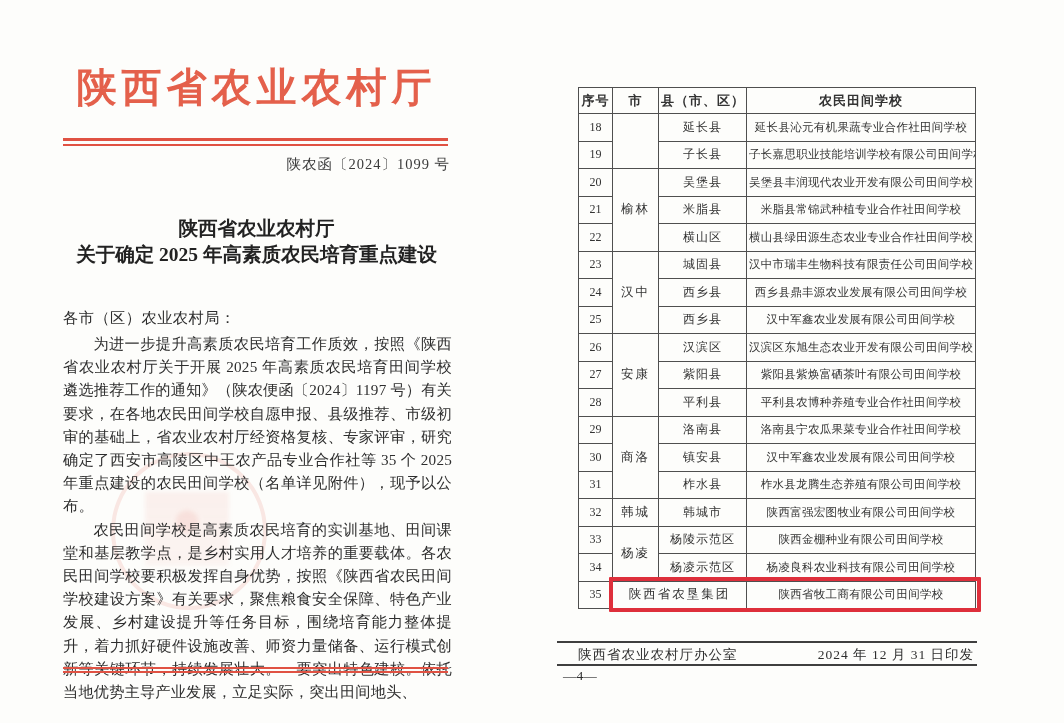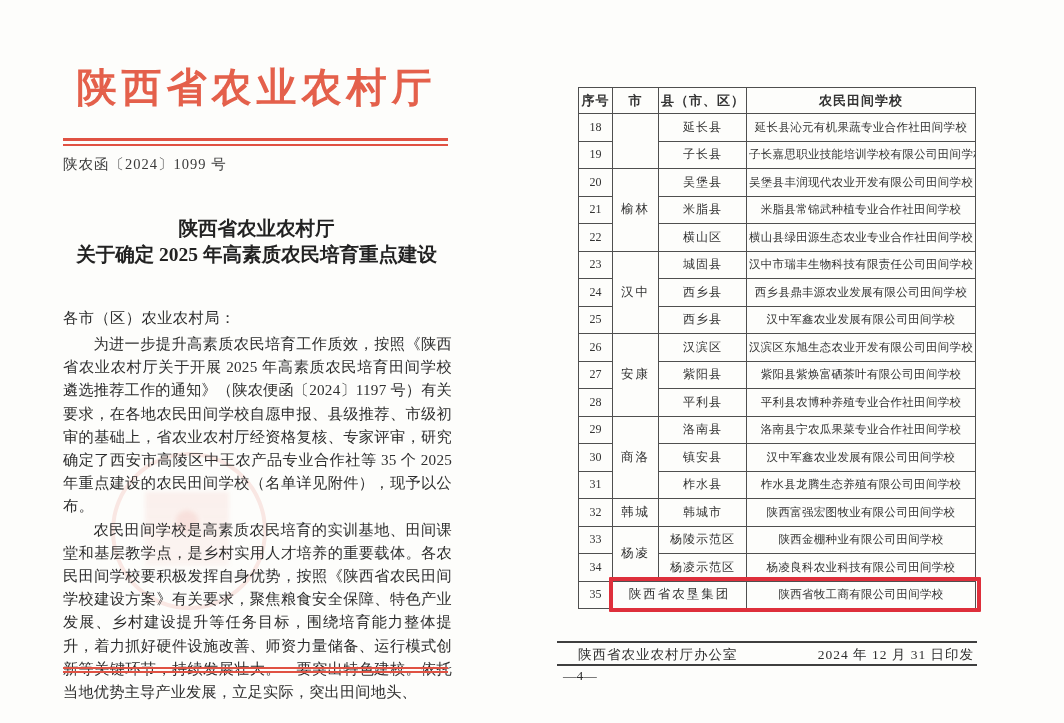--- a/index.html
+++ b/index.html
@@ -16,21 +16,21 @@
     position:absolute;left:0;top:60px;width:100%;
     text-align:center;font-size:40px;font-weight:bold;color:#e4604b;
     letter-spacing:5px;white-space:nowrap;
   }
   .red-rule-top{
     position:absolute;left:0;top:138px;width:385px;height:3px;
     border-top:3px solid #e05243;border-bottom:2px solid #e05243;
   }
   .doc-number{
     position:absolute;left:0;top:155px;width:387px;
-    font-size:14.5px;letter-spacing:1px;color:#3a3a3a;
+    text-align:right;font-size:14.5px;letter-spacing:1px;color:#3a3a3a;
   }
   .doc-title{
     position:absolute;left:-10px;top:216px;width:407px;
     text-align:center;font-weight:bold;font-size:19.5px;line-height:26px;color:#222;
   }
   .salutation{
     position:absolute;left:0;top:308px;font-size:15.2px;color:#2e2e2e;letter-spacing:0.5px;
   }
   .body-text{
     position:absolute;left:0;top:332px;width:389px;

